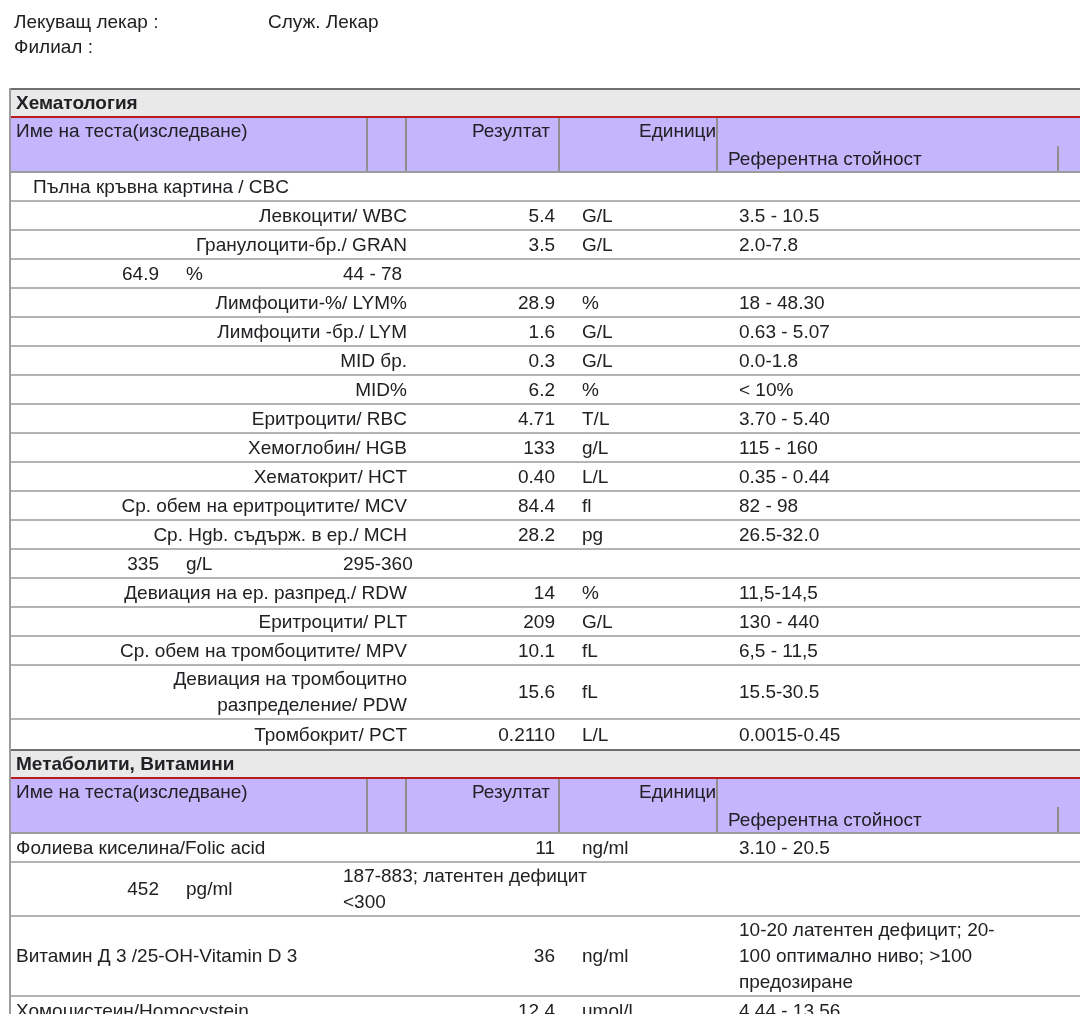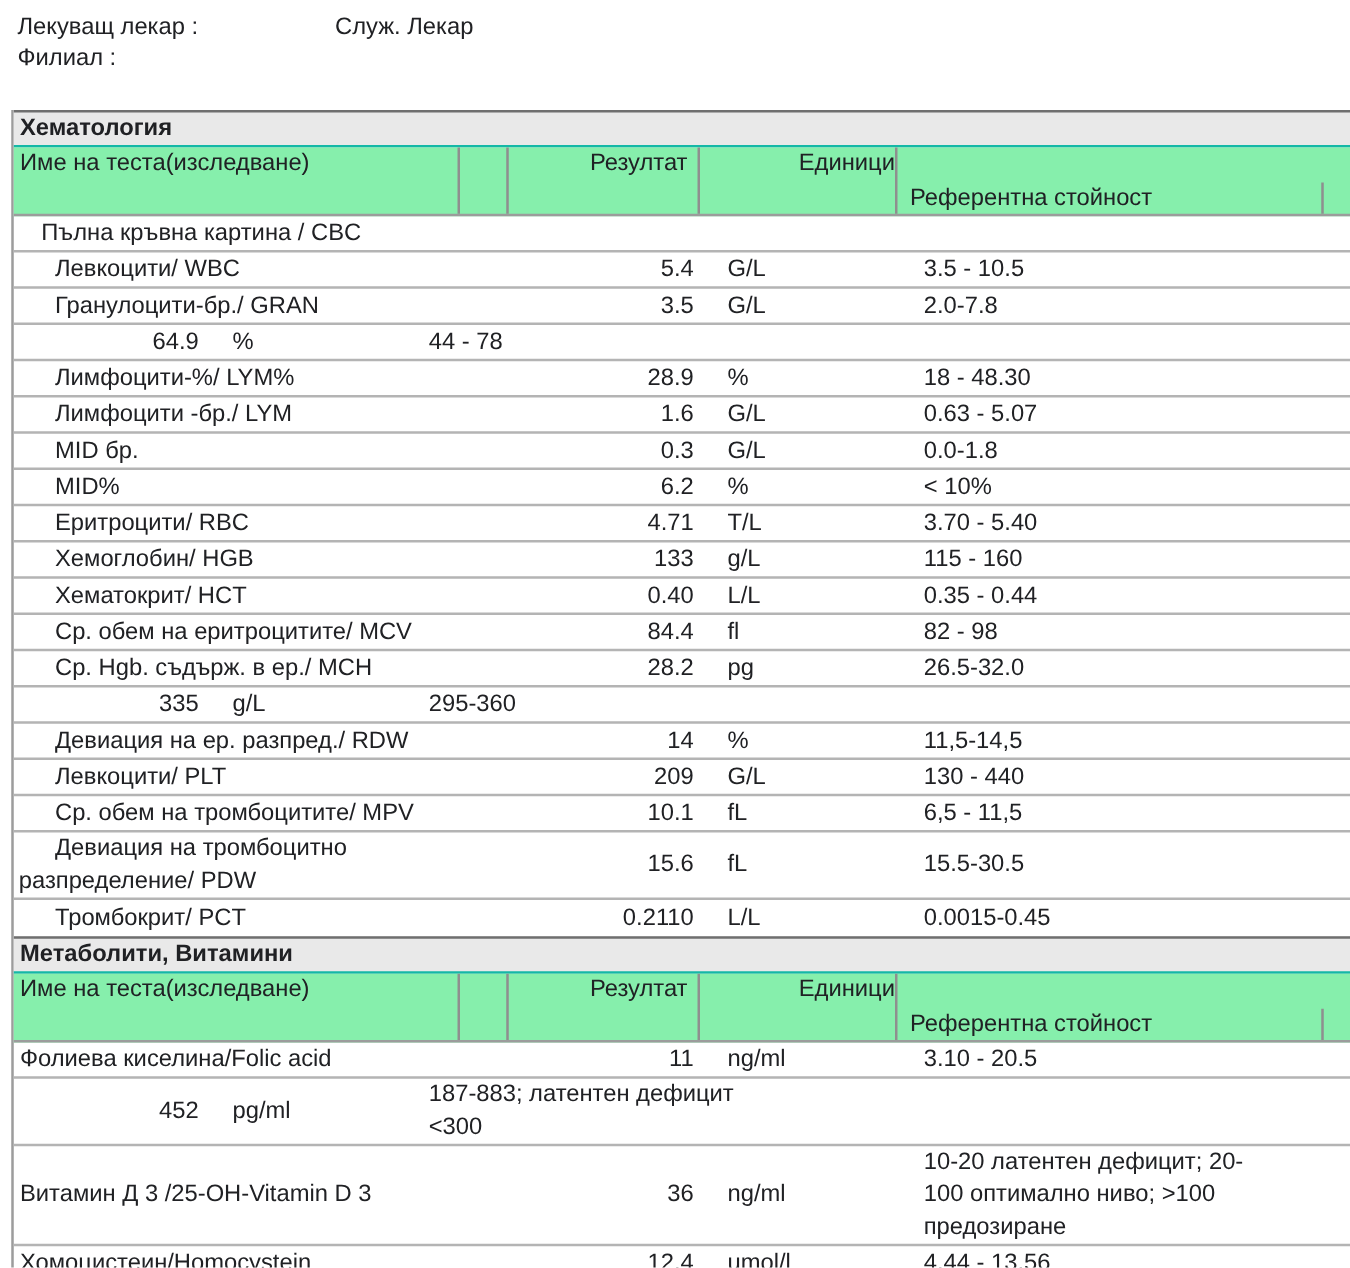--- a/index.html
+++ b/index.html
@@ -24,50 +24,50 @@
     margin: 29px 0 0 9px;
     width: 1071px;
     border-left: 2px solid #9c9c9c;
     font-size: 19px;
     line-height: 26px;
   }
 
   .section-title {
     background: #e9e9e9;
     border-top: 2px solid #6f6f6f;
-    border-bottom: 2px solid #14b8a6;
+    border-bottom: 2px solid #b91c1c;
     font-weight: bold;
     padding-left: 5px;
     line-height: 26px;
     min-height: 26px;
   }
 
   .col-header {
     display: flex;
-    background: #86efac;
+    background: #c4b5fd;
     border-bottom: 2px solid #9c9c9c;
     line-height: 25px;
     min-height: 25px;
   }
   .col-header .cell { border-right: 2px solid #8f8f8f; }
   .col-header .c-name   { width: 357px; padding-left: 5px; }
   .col-header .c-spacer { width: 39px; }
   .col-header .c-result { width: 153px; text-align: right; padding-right: 8px; }
   .col-header .c-units  { width: 158px; padding-left: 6px; text-align: right; }
   .col-header .c-ref    { width: 341px; padding-left: 10px; margin-top: 28px; }
   .col-header .c-tail   { flex: 1; border-right: none; }
 
   .row {
     display: flex;
     align-items: center;
     border-bottom: 2px solid #b4b4b4;
     min-height: 29px;
   }
   .row .name  { width: 396px; padding-left: 5px; }
-  .row.indent .name { padding-left: 4px; text-indent: 29px; }
+  .row.indent .name { padding-left: 4px; text-indent: 29px; text-align: right; }
   .row .result { width: 153px; text-align: right; padding-right: 5px; }
   .row .units  { width: 158px; padding-left: 22px; }
   .row .ref    { width: 341px; padding-left: 21px; padding-right: 50px; }
   .row .tail   { flex: 1; align-self: stretch; }
   .row.group .name { width: 100%; padding-left: 22px; }
   .row.section-end { border-bottom: none; }
   .row.table-end   { border-bottom: 2px solid #15803d; }
 </style>
 </head>
 <body>
@@ -201,21 +201,21 @@
 
   <div class="row indent">
     <div class="name">Девиация на ер. разпред./ RDW</div>
     <div class="result">14</div>
     <div class="units">%</div>
     <div class="ref">11,5-14,5</div>
     <div class="tail"></div>
   </div>
 
   <div class="row indent">
-    <div class="name">Левкоцити/ PLT</div>
+    <div class="name">Еритроцити/ PLT</div>
     <div class="result">209</div>
     <div class="units">G/L</div>
     <div class="ref">130 - 440</div>
     <div class="tail"></div>
   </div>
 
   <div class="row indent">
     <div class="name">Ср. обем на тромбоцитите/ MPV</div>
     <div class="result">10.1</div>
     <div class="units">fL</div>

